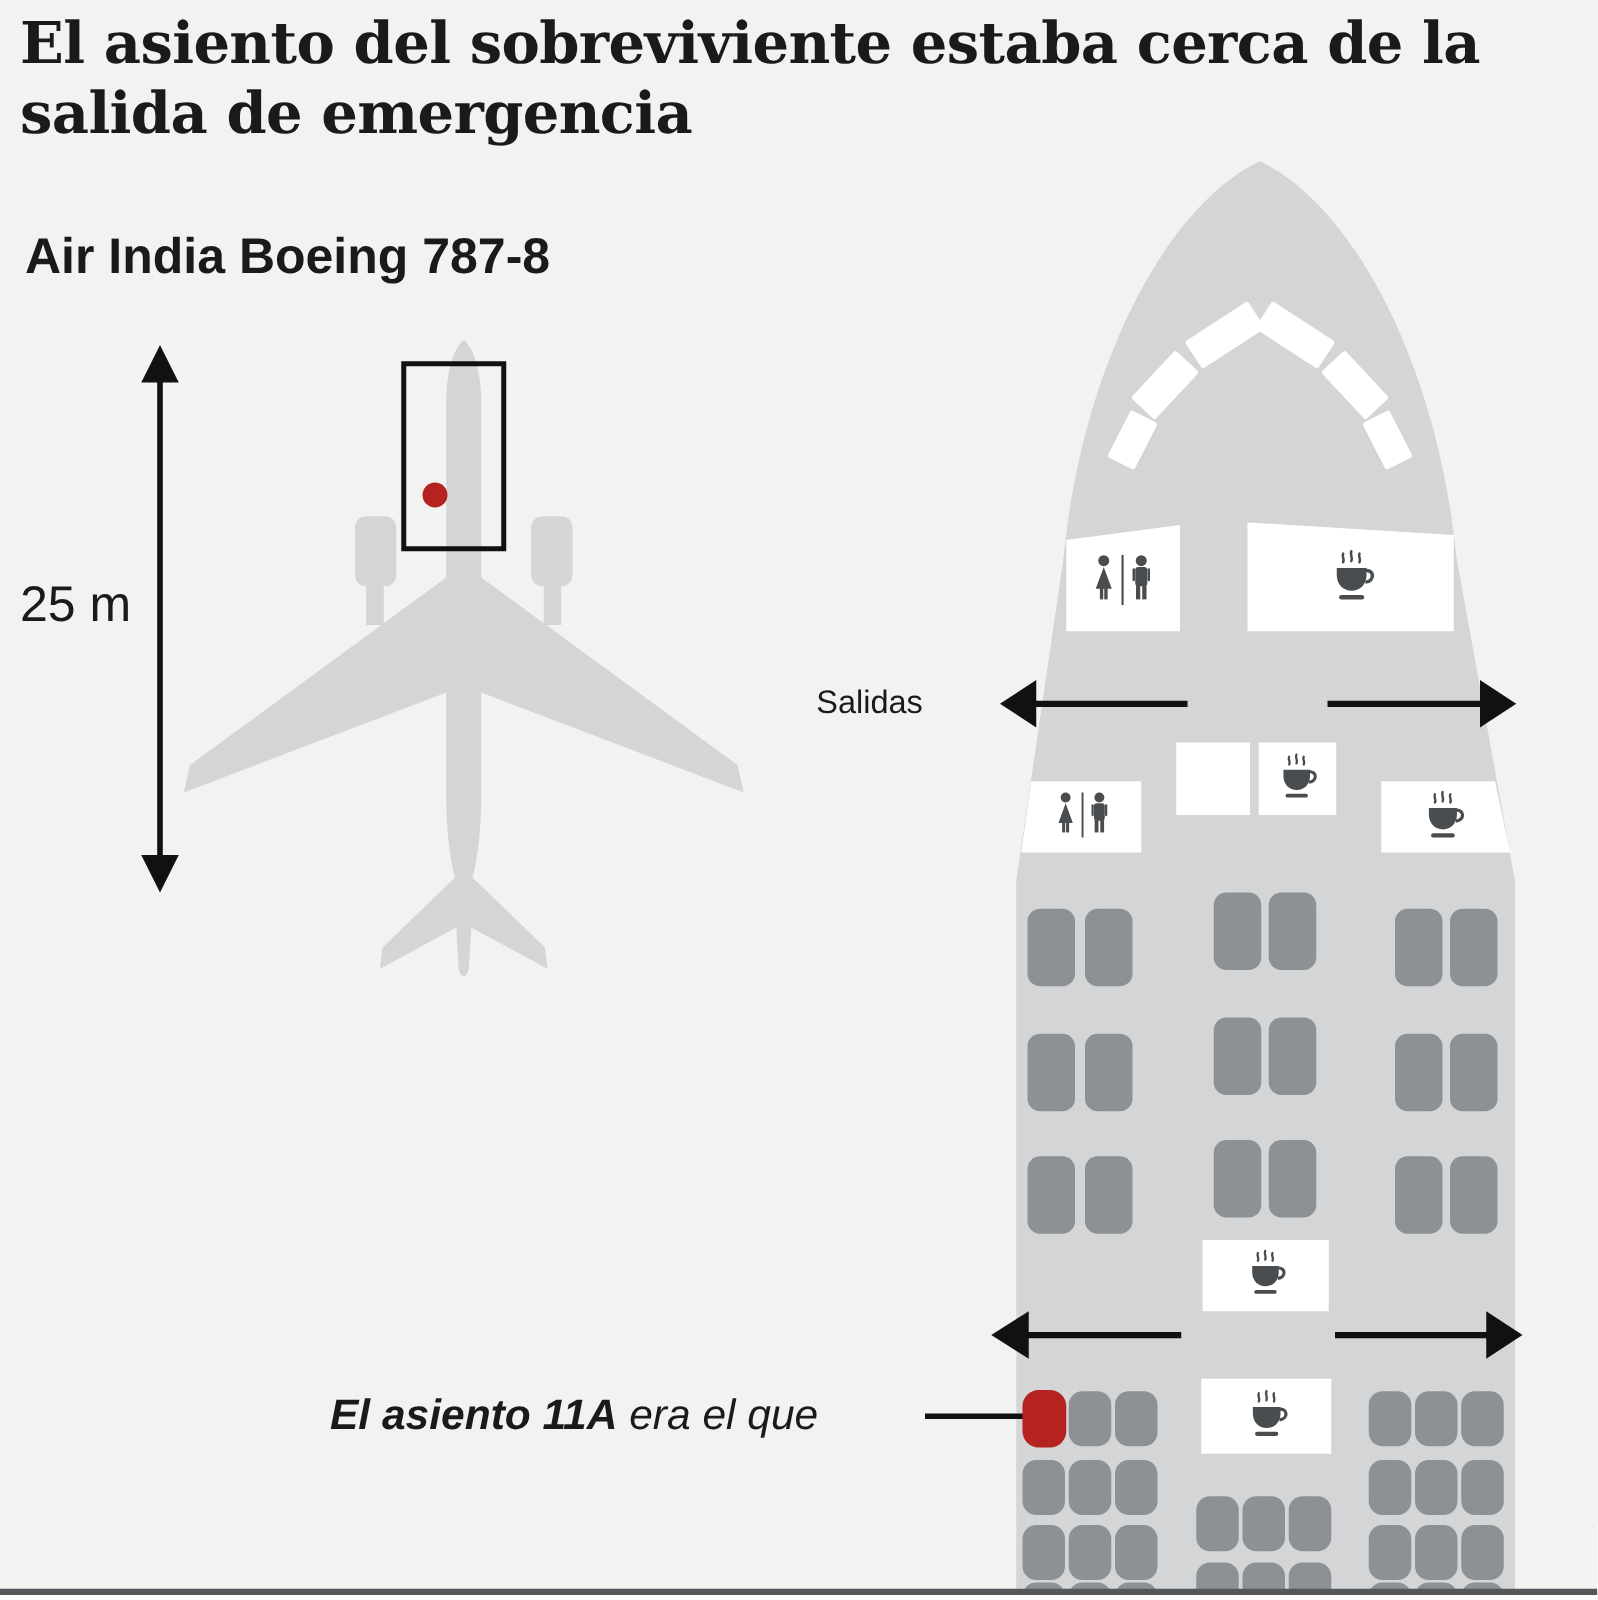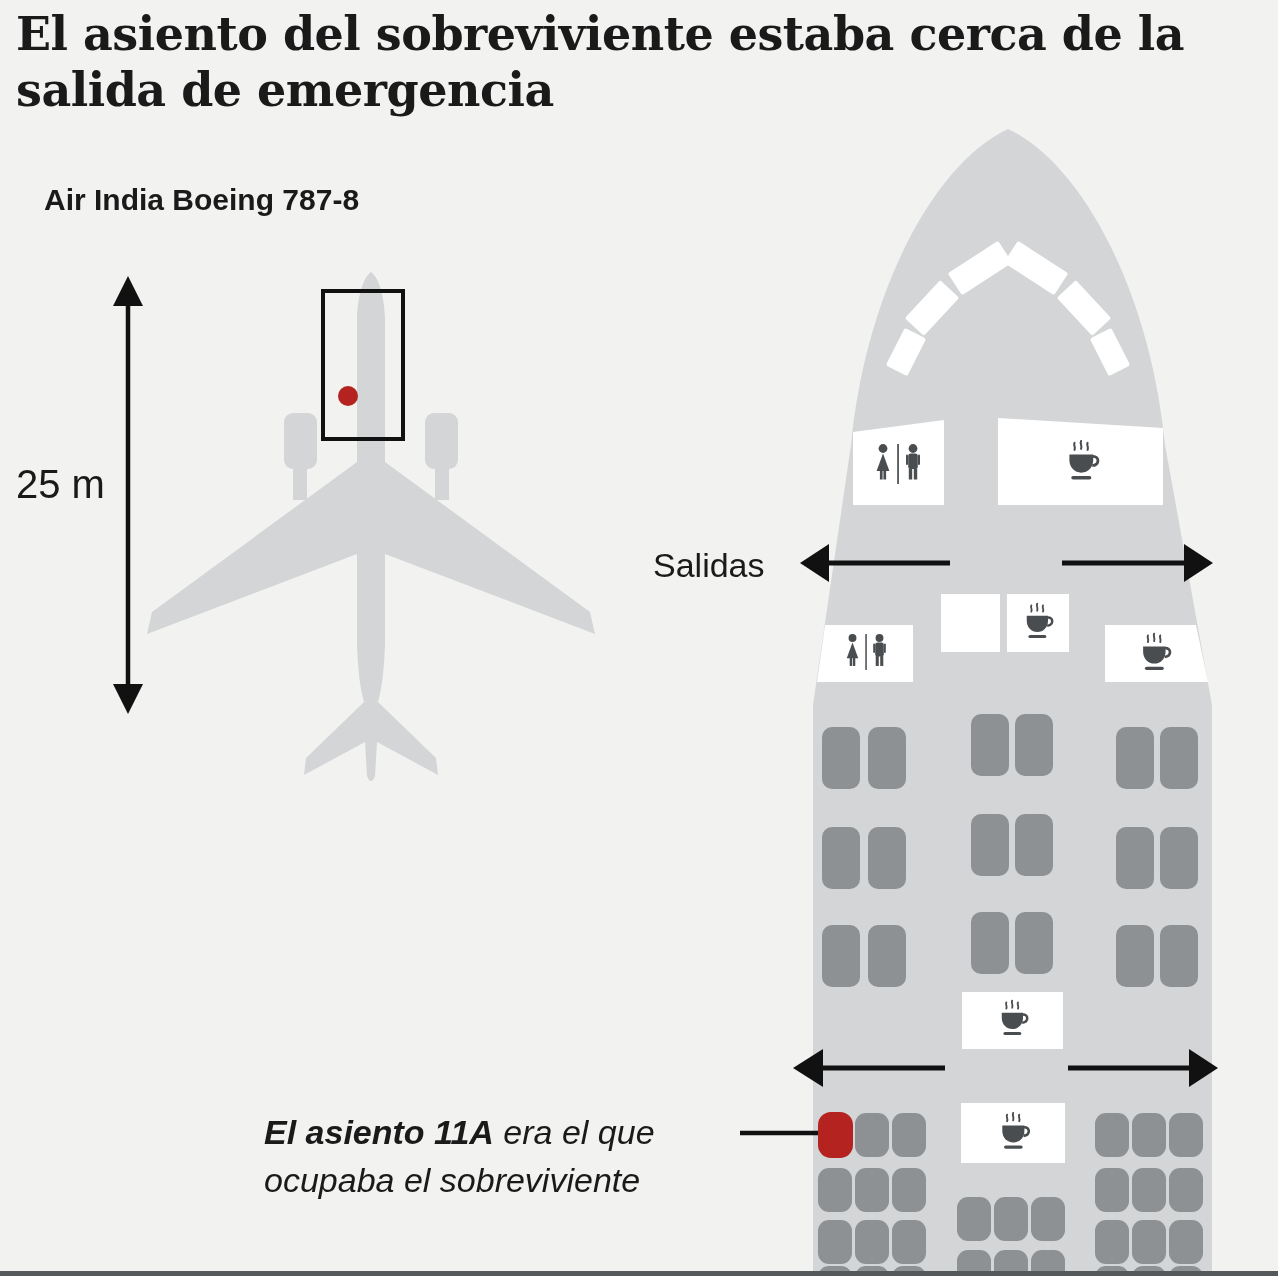--- a/index.html
+++ b/index.html
@@ -9,23 +9,23 @@
   .fus{fill:var(--fuselage,#d3d5d7);}
   .wht{fill:#ffffff;}
   .seat{fill:var(--seat-gray,#8e9193);}
   .red{fill:var(--seat-red,#b4231f);}
   .ink{stroke:var(--line-black,#111111);}
   .inkf{fill:var(--line-black,#111111);}
   .icn{fill:var(--icon-gray,#4a4d4f);}
   .icnS{stroke:var(--icon-gray,#4a4d4f);fill:none;}
   .txt{position:absolute;color:var(--text,#1a1a1a);}
   #title{left:16px;top:6px;width:1180px;font-family:"DejaVu Serif", serif;font-weight:700;font-size:46px;line-height:1.22;letter-spacing:-0.5px;}
-  #aircraft-label{left:20px;top:183px;font-size:30px;font-weight:700;margin-left:24px;}
+  #aircraft-label{left:20px;top:183px;font-size:40px;font-weight:700;}
   #length-label{left:16px;top:462px;font-size:40px;font-weight:400;}
-  #exits-label{left:653px;top:546px;font-size:34px;font-weight:400;text-align:center;}
+  #exits-label{left:653px;top:546px;font-size:26px;font-weight:400;text-align:center;}
   #seat-note{left:264px;top:1108px;font-size:34px;line-height:1.42;font-style:italic;}
   #seat-note .b{font-weight:700;}
 </style>
 </head>
 <body>
 
 <div id="canvas">
 
   <svg id="gfx" width="1278" height="1280" viewBox="0 0 1278 1280">
     <defs>
@@ -176,14 +176,14 @@
     <rect x="818" y="1112" width="35" height="46" rx="13" class="red"></rect>
 
     <rect x="0" y="1271" width="1278" height="5" fill="var(--bottom-bar,#55585a)"></rect>
     <rect x="0" y="1276" width="1278" height="4" fill="#fdfdfd"></rect>
   </svg>
 
   <h1 class="txt" id="title" style="margin:0;position:absolute;">El asiento del sobreviviente estaba cerca de la salida de emergencia</h1>
   <div class="txt" id="aircraft-label">Air India Boeing 787-8</div>
   <div class="txt" id="length-label">25 m</div>
   <div class="txt" id="exits-label">Salidas</div>
-  <div class="txt" id="seat-note"><span class="b">El asiento 11A</span><span> era el que</span><br><span>ocupaba el sobreviviente</span></div>
+  <div class="txt" id="seat-note"><span class="b">El asiento 11A</span><span> era el que</span><br></div>
 </div>
 
 </body></html>

